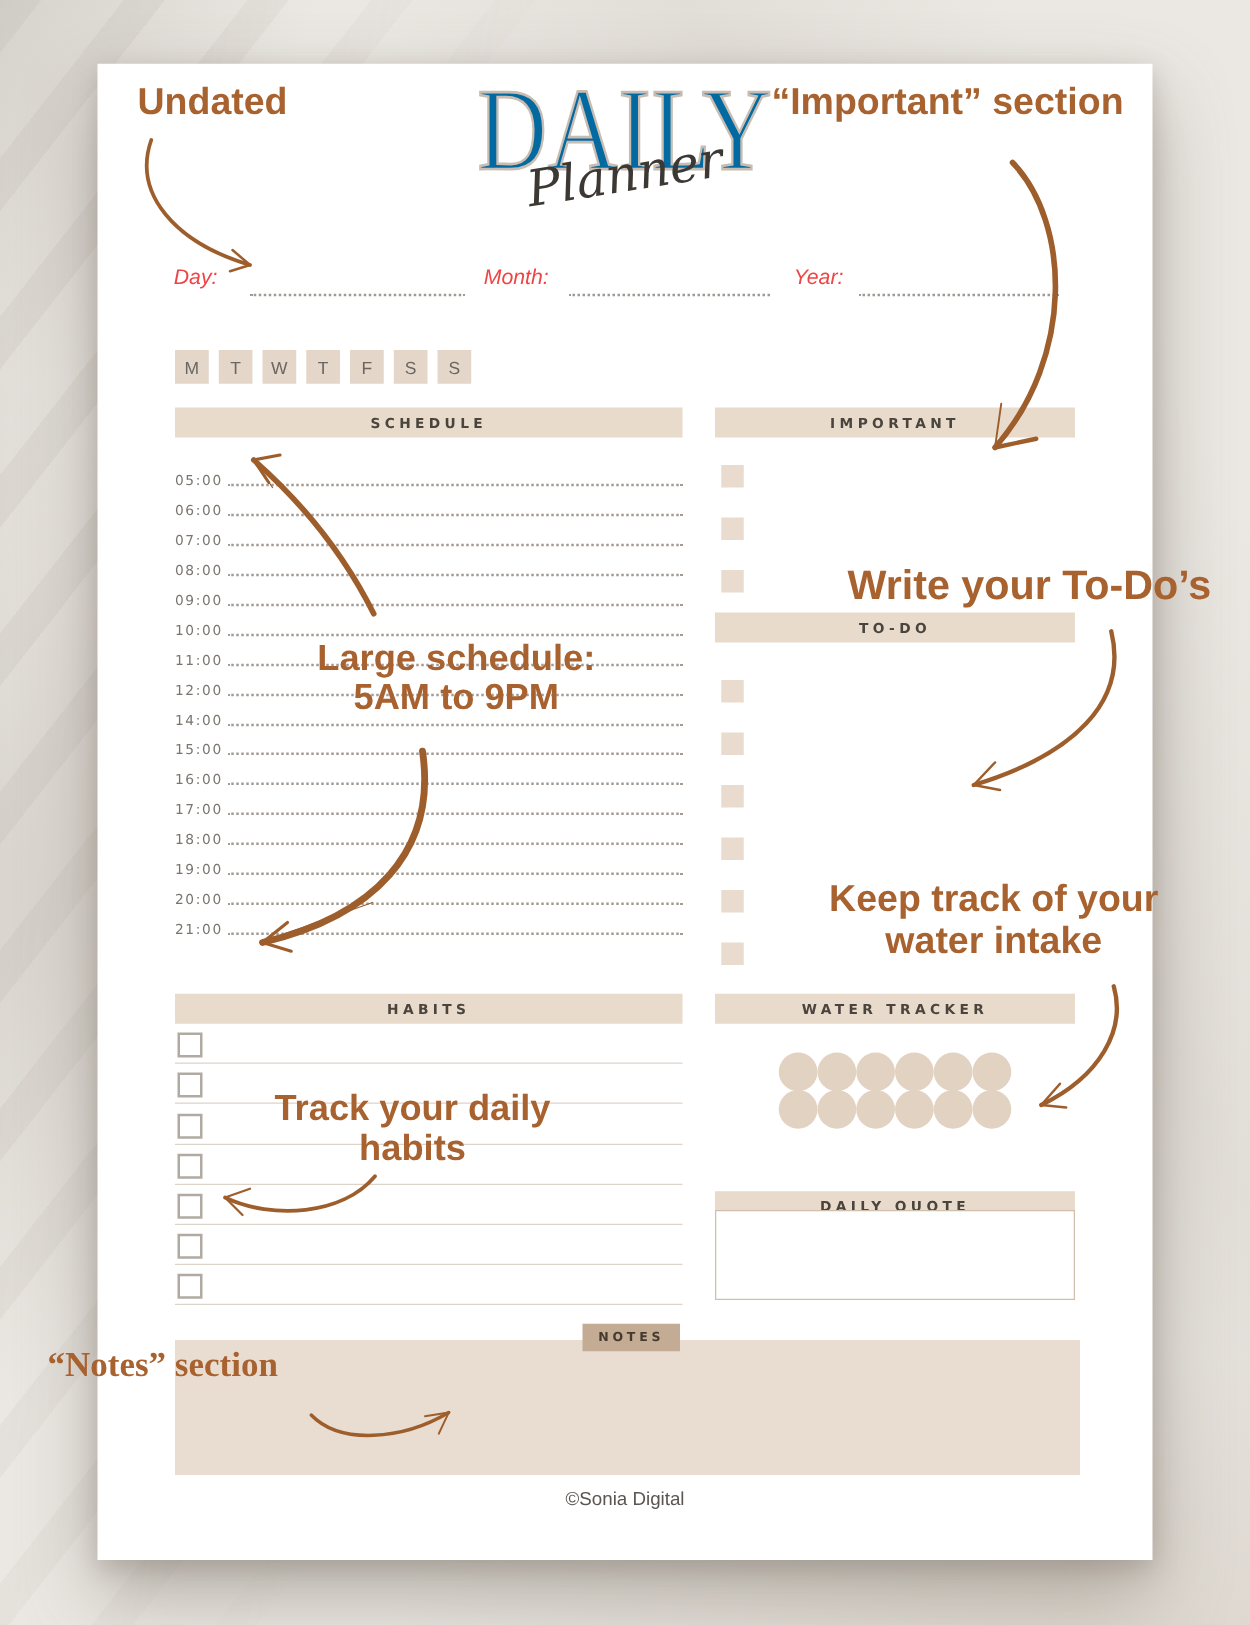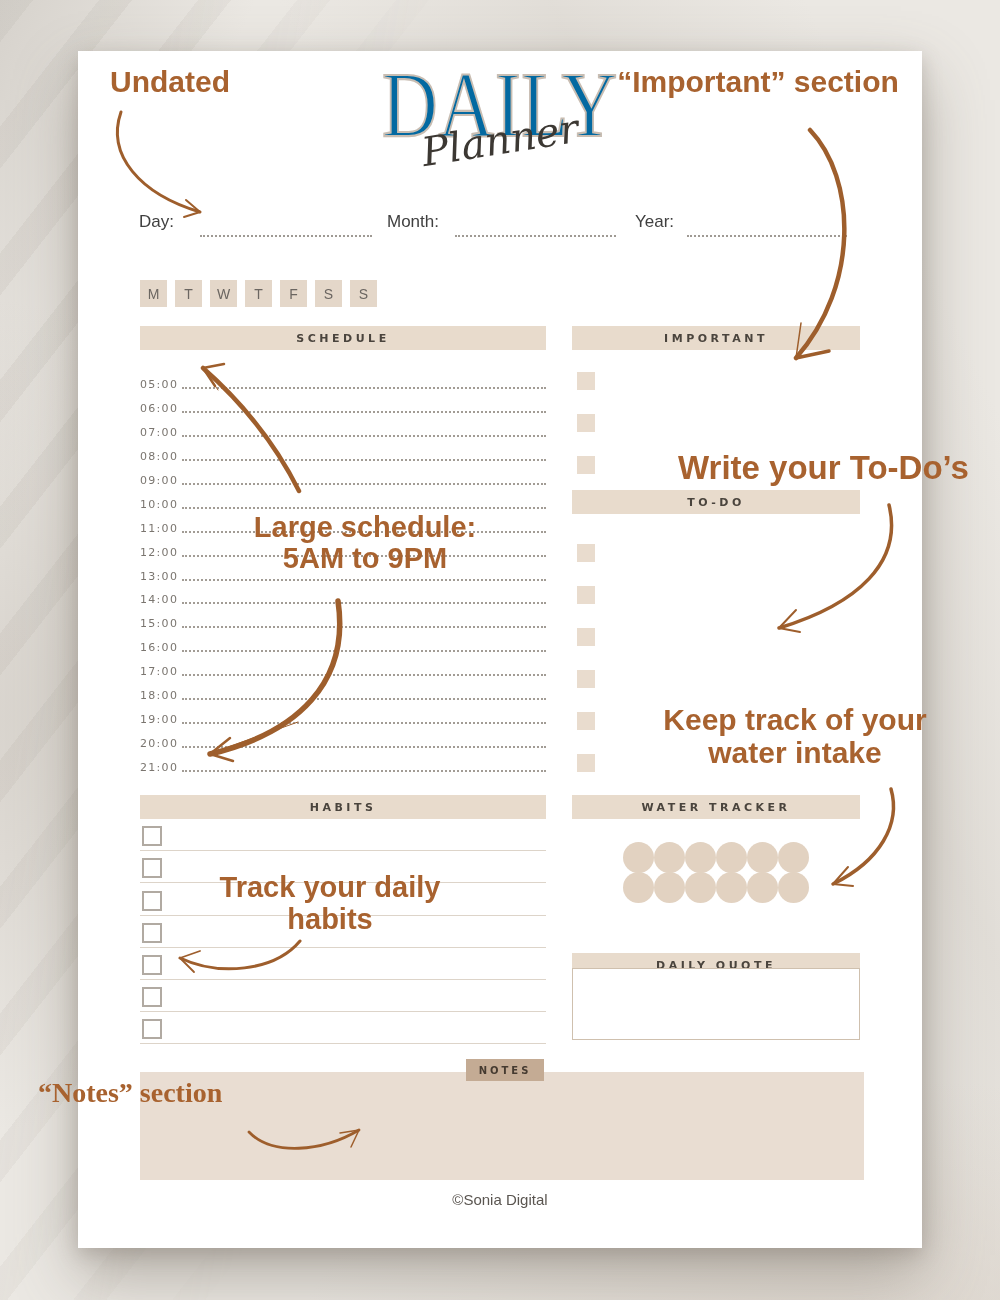--- a/index.html
+++ b/index.html
@@ -18,21 +18,21 @@
   .page{position:absolute;left:78px;top:51px;width:844px;height:1197px;background:#ffffff;
     box-shadow:0 28px 60px rgba(110,102,92,.45),0 6px 18px rgba(110,102,92,.28);}
   
   .title{position:absolute;top:6px;left:0;right:0;text-align:center;
     font-family:"Liberation Serif",serif;font-size:94px;line-height:1;color:#0369a1;
     -webkit-text-stroke:2.2px #c8bdb2;letter-spacing:1px;}
   .title span{display:inline-block;transform:scaleX(.82);}
   .subtitle{position:absolute;top:66px;left:0;right:0;text-align:center;
     font-family:"DejaVu Serif",serif;font-style:italic;font-size:40px;color:#3c3833;}
   .subtitle span{display:inline-block;transform:rotate(-9deg);}
-  .datefield-label{position:absolute;font-size:17px;color:#404040;}
+  .datefield-label{position:absolute;font-size:17px;color:#ef4444;font-style:italic;}
   .dateline{position:absolute;height:0;border-bottom:2px dotted #9f9a94;}
   .weekrow{position:absolute;left:62px;top:229px;display:flex;gap:8px;}
   .wday{width:27px;height:27px;background:#e4d7c9;color:#6b6661;font-size:14px;
     display:flex;align-items:center;justify-content:center;}
   .bar{height:24px;background:#e8dbcc;display:flex;align-items:center;justify-content:center;
     font-family:"DejaVu Sans",sans-serif;font-size:11px;font-weight:bold;letter-spacing:3.5px;color:#4a443d;}
   .section{position:absolute;}
   .sec-schedule{left:62px;top:275px;width:406px;}
   .schedule-rows{padding-top:23px;}
   .srow{height:23.9px;display:flex;align-items:center;}
@@ -124,24 +124,20 @@
           </div>
           <div class="srow">
             <div class="time">11:00</div>
             <div class="dots"></div>
           </div>
           <div class="srow">
             <div class="time">12:00</div>
             <div class="dots"></div>
           </div>
           <div class="srow">
-            <div class="time">13:00</div>
-            <div class="dots"></div>
-          </div>
-          <div class="srow">
             <div class="time">14:00</div>
             <div class="dots"></div>
           </div>
           <div class="srow">
             <div class="time">15:00</div>
             <div class="dots"></div>
           </div>
           <div class="srow">
             <div class="time">16:00</div>
             <div class="dots"></div>

